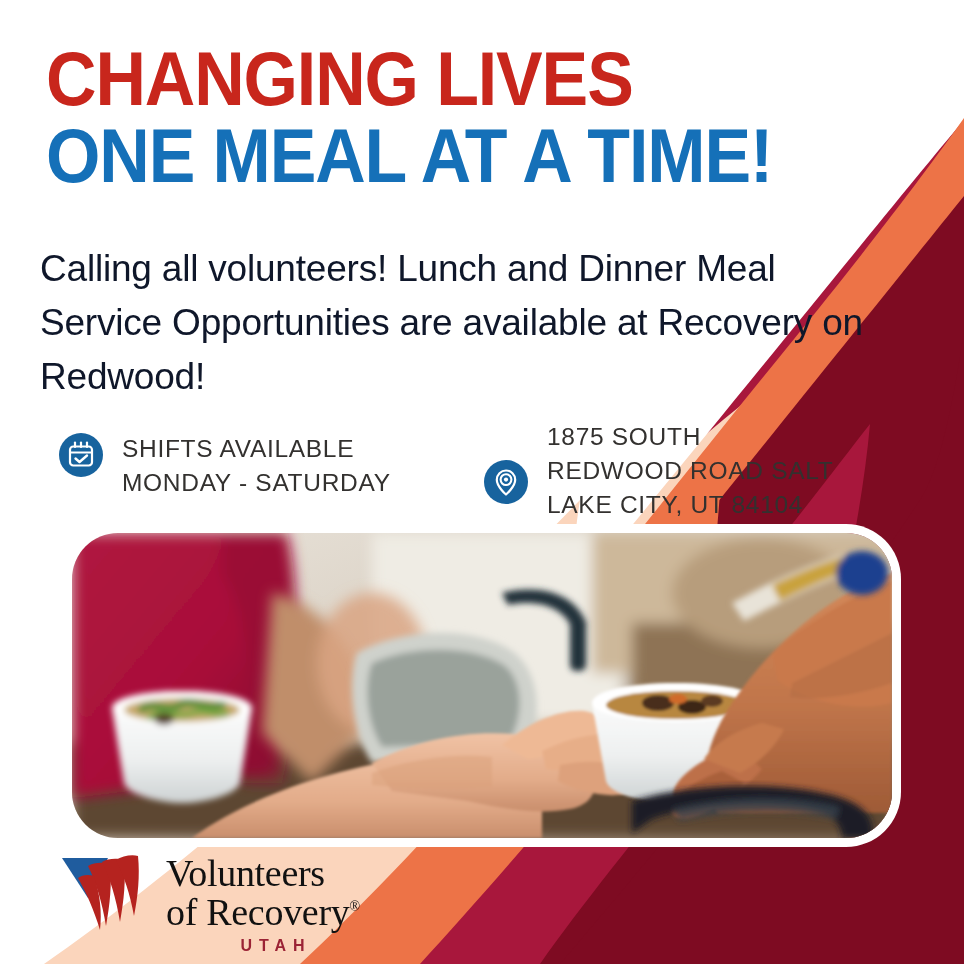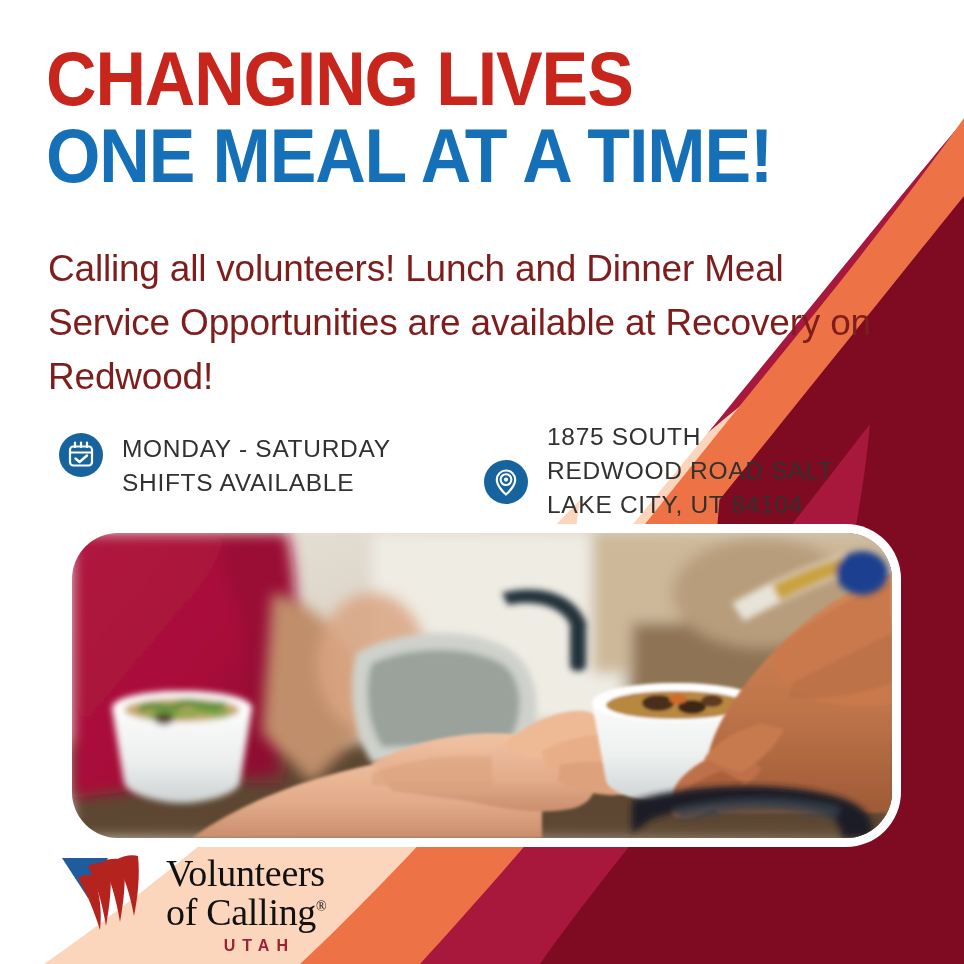--- a/index.html
+++ b/index.html
@@ -41,25 +41,25 @@
     white-space: nowrap;
     transform: scaleX(0.92);
     transform-origin: left center;
   }
   .headline-line.l1 { color: #C8261C; font-size: 76px; }
   .headline-line.l2 { color: #1570B8; font-size: 76px; margin-top: 6px; }
 
   
   .body-copy {
     position: absolute;
-    left: 48px;
+    left: 40px;
     top: 242px;
     width: 845px;
     z-index: 4;
-    color: #7f1d1d;
+    color: #0f172a;
     font-size: 37px;
     line-height: 1.46;
     font-weight: 400;
     letter-spacing: -0.2px;
   }
   .body-copy p { margin: 0; }
 
   
   .info-row {
     position: absolute;
@@ -200,22 +200,22 @@
       <svg class="info-icon" viewBox="0 0 46 46" aria-hidden="true">
         <circle cx="23" cy="23" r="22" fill="#17639E"></circle>
         <rect x="12" y="14.5" width="22" height="19" rx="3.2" fill="none" stroke="#ffffff" stroke-width="2.2"></rect>
         <line x1="12" y1="20.5" x2="34" y2="20.5" stroke="#ffffff" stroke-width="2"></line>
         <line x1="17" y1="10.5" x2="17" y2="15" stroke="#ffffff" stroke-width="2.2" stroke-linecap="round"></line>
         <line x1="23" y1="10.5" x2="23" y2="15" stroke="#ffffff" stroke-width="2.2" stroke-linecap="round"></line>
         <line x1="29" y1="10.5" x2="29" y2="15" stroke="#ffffff" stroke-width="2.2" stroke-linecap="round"></line>
         <polyline points="17.5,26.5 21.5,30 29,23.5" fill="none" stroke="#ffffff" stroke-width="2.4" stroke-linecap="round" stroke-linejoin="round"></polyline>
       </svg>
       <div class="info-text">
+        <span class="ln">SHIFTS AVAILABLE</span>
         <span class="ln">MONDAY - SATURDAY</span>
-        <span class="ln">SHIFTS AVAILABLE</span>
       </div>
     </div>
 
     <div class="info-block address">
       <svg class="info-icon address-icon" viewBox="0 0 46 46" aria-hidden="true">
         <circle cx="23" cy="23" r="22" fill="#17639E"></circle>
         <path d="M23 11.5 C17.9 11.5 13.8 15.6 13.8 20.7 C13.8 27.6 23 35.5 23 35.5 C23 35.5 32.2 27.6 32.2 20.7 C32.2 15.6 28.1 11.5 23 11.5 Z" fill="none" stroke="#ffffff" stroke-width="2.2" stroke-linejoin="round"></path>
         <circle cx="23" cy="20.6" r="5.4" fill="none" stroke="#ffffff" stroke-width="2.1"></circle>
         <circle cx="23" cy="20.6" r="2.1" fill="#ffffff"></circle>
       </svg>
@@ -355,19 +355,19 @@
     <svg class="logo-mark" viewBox="0 0 88 84" aria-hidden="true">
       <polygon points="4,6 50,6 30,46" fill="#1F5C9E"></polygon>
       <path d="M30 14 C38 30 44 50 48 74 C52 52 54 32 52 12 C46 10 36 10 30 14 Z" fill="#B5231F"></path>
       <path d="M44 10 C52 26 58 46 62 70 C66 48 68 28 66 8 C60 6 50 6 44 10 Z" fill="#B5231F"></path>
       <path d="M58 8 C66 24 72 42 76 64 C80 44 82 24 80 4 C74 2 64 4 58 8 Z" fill="#B5231F"></path>
       <path d="M20 26 C28 40 36 58 42 78 C44 60 42 42 36 24 C30 22 24 23 20 26 Z" fill="#B5231F"></path>
     </svg>
     <div class="logo-words">
       <div class="logo-l1">Volunteers</div>
       <div class="logo-l2">
-        <span>of Calling</span><span class="reg">®</span>
+        <span>of Recovery</span><span class="reg">®</span>
       </div>
       <div class="logo-sub">UTAH</div>
     </div>
   </div>
 
 </div>
 
 </body></html>

